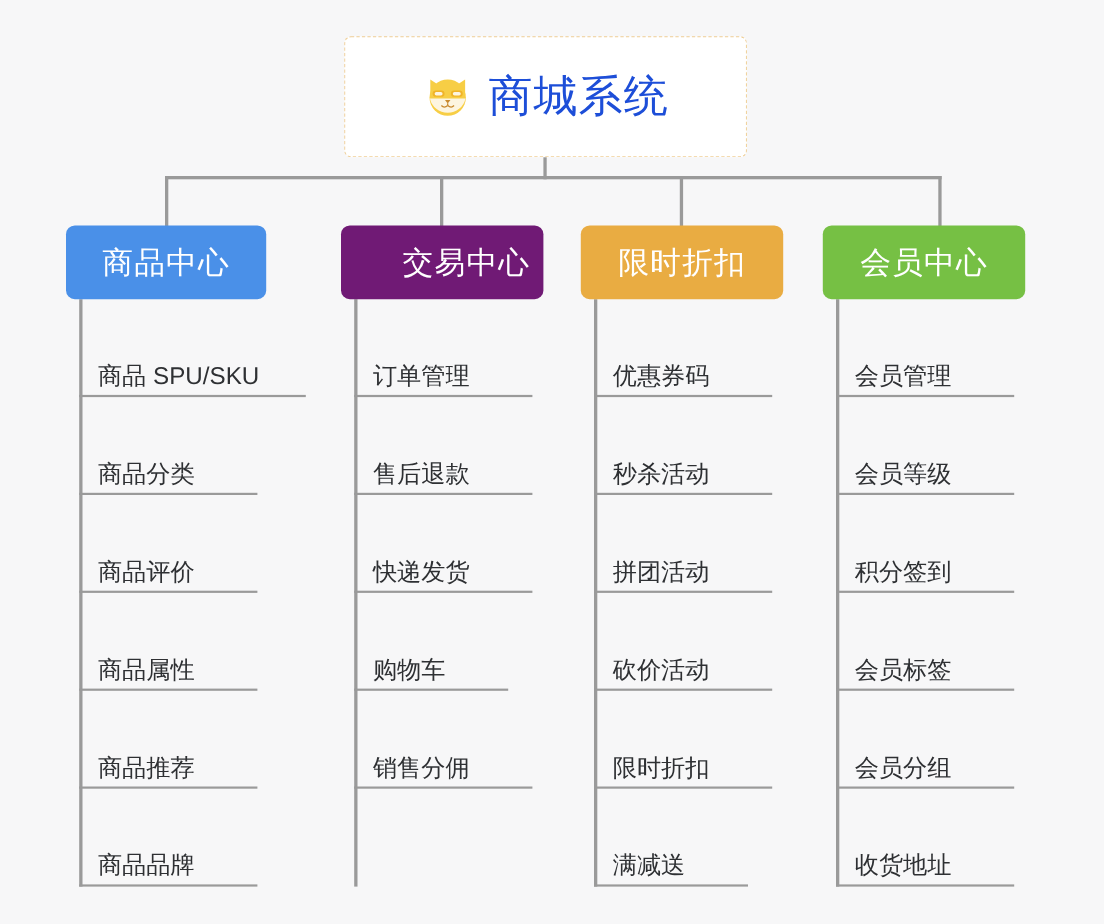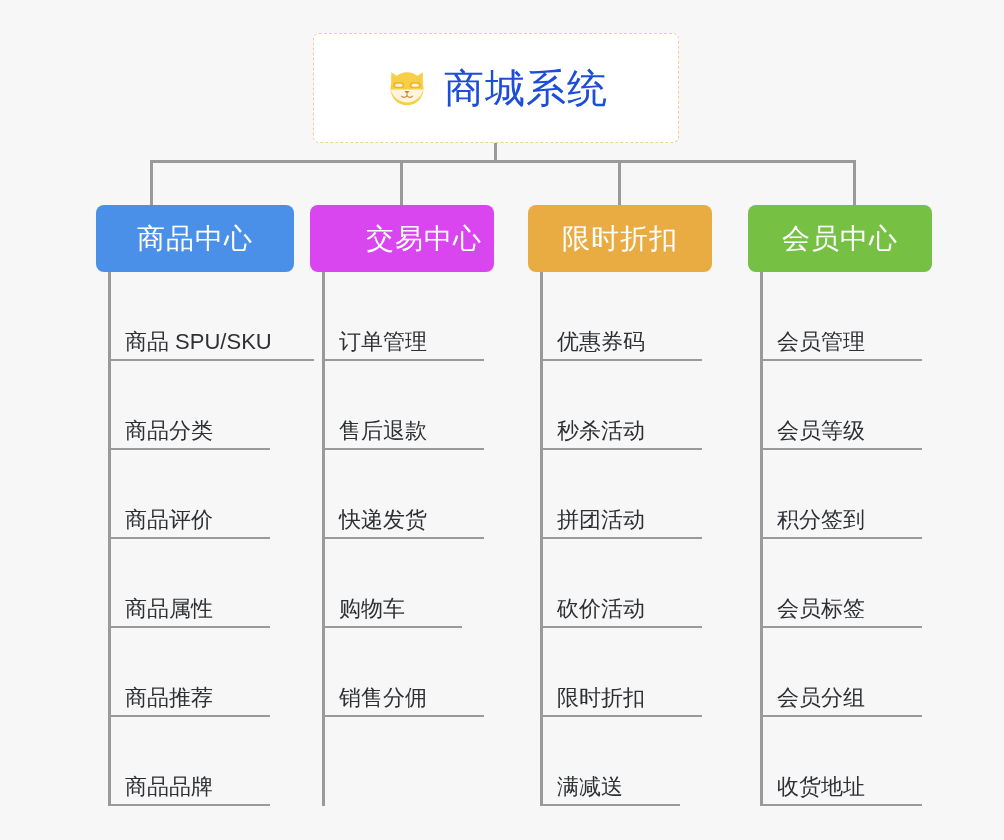--- a/index.html
+++ b/index.html
@@ -108,21 +108,21 @@
   }
   .leaf-underline {
     position: absolute;
     left: 0;
     bottom: 0;
     height: 2px;
     background: #9a9a9a;
   }
 
   
-  .col-0 { left: 60px; width: 198px; margin-left: 36px; }
+  .col-0 { left: 60px; width: 182px; }
   .col-1 { left: 310px; width: 184px; }
   .col-2 { left: 528px; width: 184px; }
   .col-3 { left: 748px; width: 184px; }
 </style>
 </head>
 <body style="background: rgb(247, 247, 248);">
 
 <div id="chart-root">
 
   <div class="root-node" style="background: rgb(255, 255, 255); border-color: rgb(240, 207, 150);">
@@ -185,21 +185,21 @@
           <div class="leaf-underline" style="width: 162px; background: rgb(154, 154, 154);"></div>
         </div>
         <div class="leaf">
           <span class="leaf-label">商品品牌</span>
           <div class="leaf-underline" style="width: 162px; background: rgb(154, 154, 154);"></div>
         </div>
       </div>
   </div>
 
   <div class="column col-1">
-    <div class="cat-box" style="background: #d946ef; padding-left: 44px;">
+    <div class="cat-box" style="background: #701a75; padding-left: 44px;">
       <span>交易中心</span>
     </div>
     <div class="spine" style="background: rgb(154, 154, 154); height: 534px;"></div>
     <div class="leaf-list">
         <div class="leaf">
           <span class="leaf-label">订单管理</span>
           <div class="leaf-underline" style="width: 162px; background: rgb(154, 154, 154);"></div>
         </div>
         <div class="leaf">
           <span class="leaf-label">售后退款</span>

